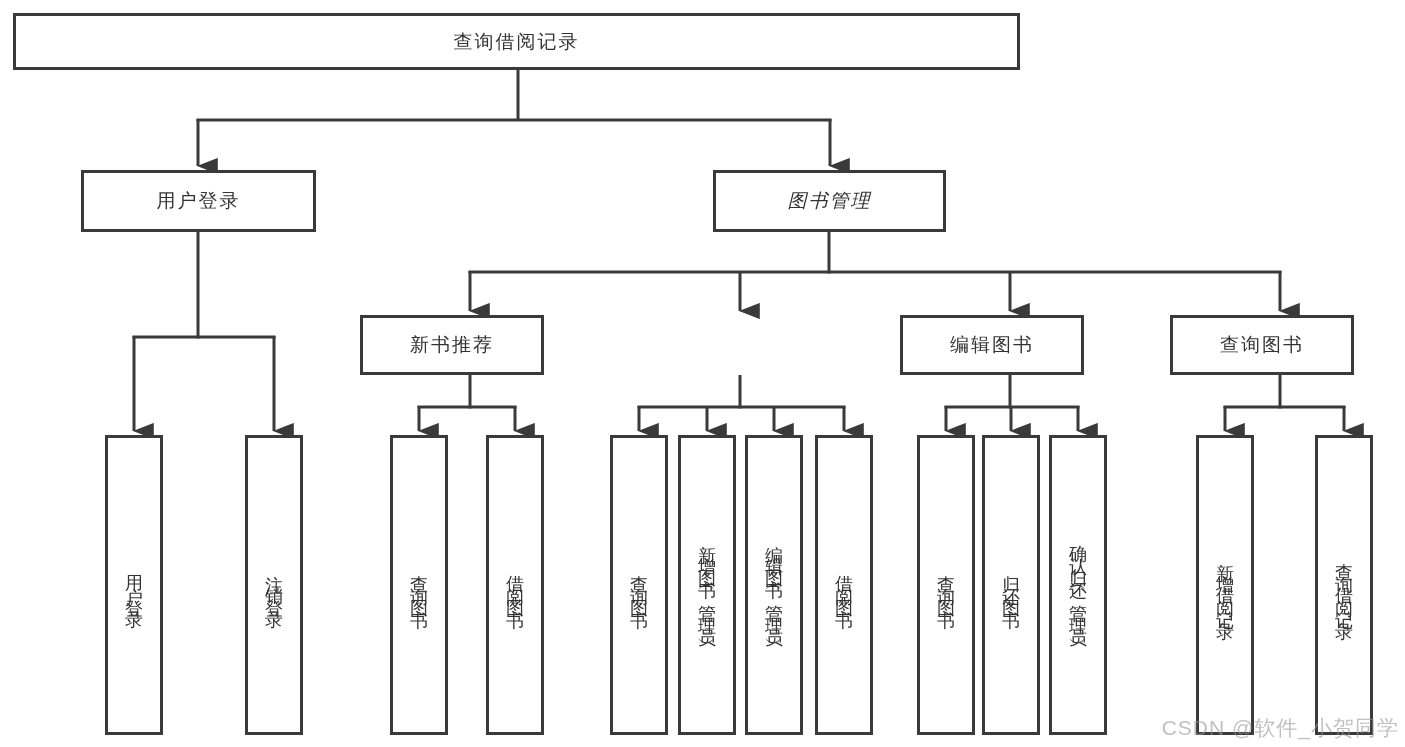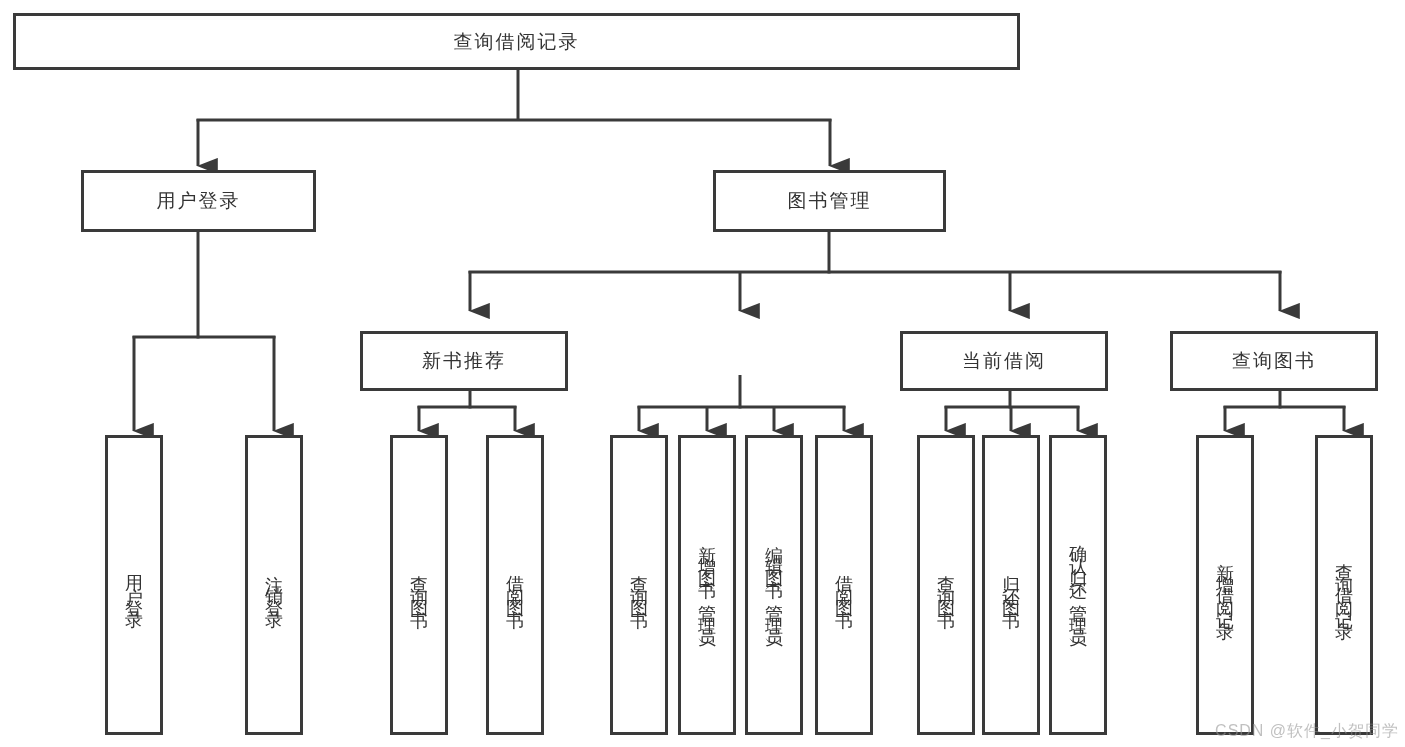--- a/index.html
+++ b/index.html
@@ -37,23 +37,23 @@
     text-orientation:mixed;
     font-size:18px;
     letter-spacing:12px;
     line-height:1;
     white-space:nowrap;
   }
   
   #root-box{left:13px;top:13px;width:1007px;height:57px;}
   
   #box-user-login{left:81px;top:170px;width:235px;height:62px;}
-  #box-book-mgmt{left:713px;top:170px;width:233px;height:62px;}
-  
-  .l3{top:315px;width:208px;height:60px;margin-top:16px;}
+  #box-book-mgmt{left:713px;top:170px;width:233px;height:62px;font-style:italic;}
+  
+  .l3{top:315px;width:184px;height:60px;}
   #box-new-book{left:360px;}
   #box-borrow{left:630px;}
   #box-current{left:900px;}
   #box-record{left:1170px;}
   
   #leaf-user-login{left:105px;}
   #leaf-logout{left:245px;}
   #leaf-nb-query{left:390px;}
   #leaf-nb-borrow{left:486px;}
   #leaf-bw-query{left:610px;}
@@ -63,21 +63,21 @@
   #leaf-cur-query{left:917px;}
   #leaf-cur-return{left:982px;}
   #leaf-cur-confirm{left:1049px;}
   #leaf-rec-add{left:1196px;}
   #leaf-rec-query{left:1315px;}
   
   #watermark{
     position:absolute;
     right:6px;
     bottom:5px;
-    font-size:16px;
+    font-size:21px;
     color:rgba(150,150,150,0.6);
     letter-spacing:1px;
     z-index:3;
     white-space:nowrap;
   }
 </style>
 </head>
 <body>
 
 <div id="stage">
@@ -140,21 +140,21 @@
     <span class="hlabel">用户登录</span>
   </div>
   <div class="box" id="box-book-mgmt">
     <span class="hlabel">图书管理</span>
   </div>
 
   <div class="box l3" id="box-new-book">
     <span class="hlabel">新书推荐</span>
   </div>
   <div class="box l3" id="box-current">
-    <span class="hlabel">当前借阅</span>
+    <span class="hlabel">编辑图书</span>
   </div>
   <div class="box l3" id="box-record">
     <span class="hlabel">查询图书</span>
   </div>
 
   <div class="box leaf" id="leaf-user-login">
     <span class="vlabel">用户登录</span>
   </div>
   <div class="box leaf" id="leaf-logout">
     <span class="vlabel">注销登录</span>

